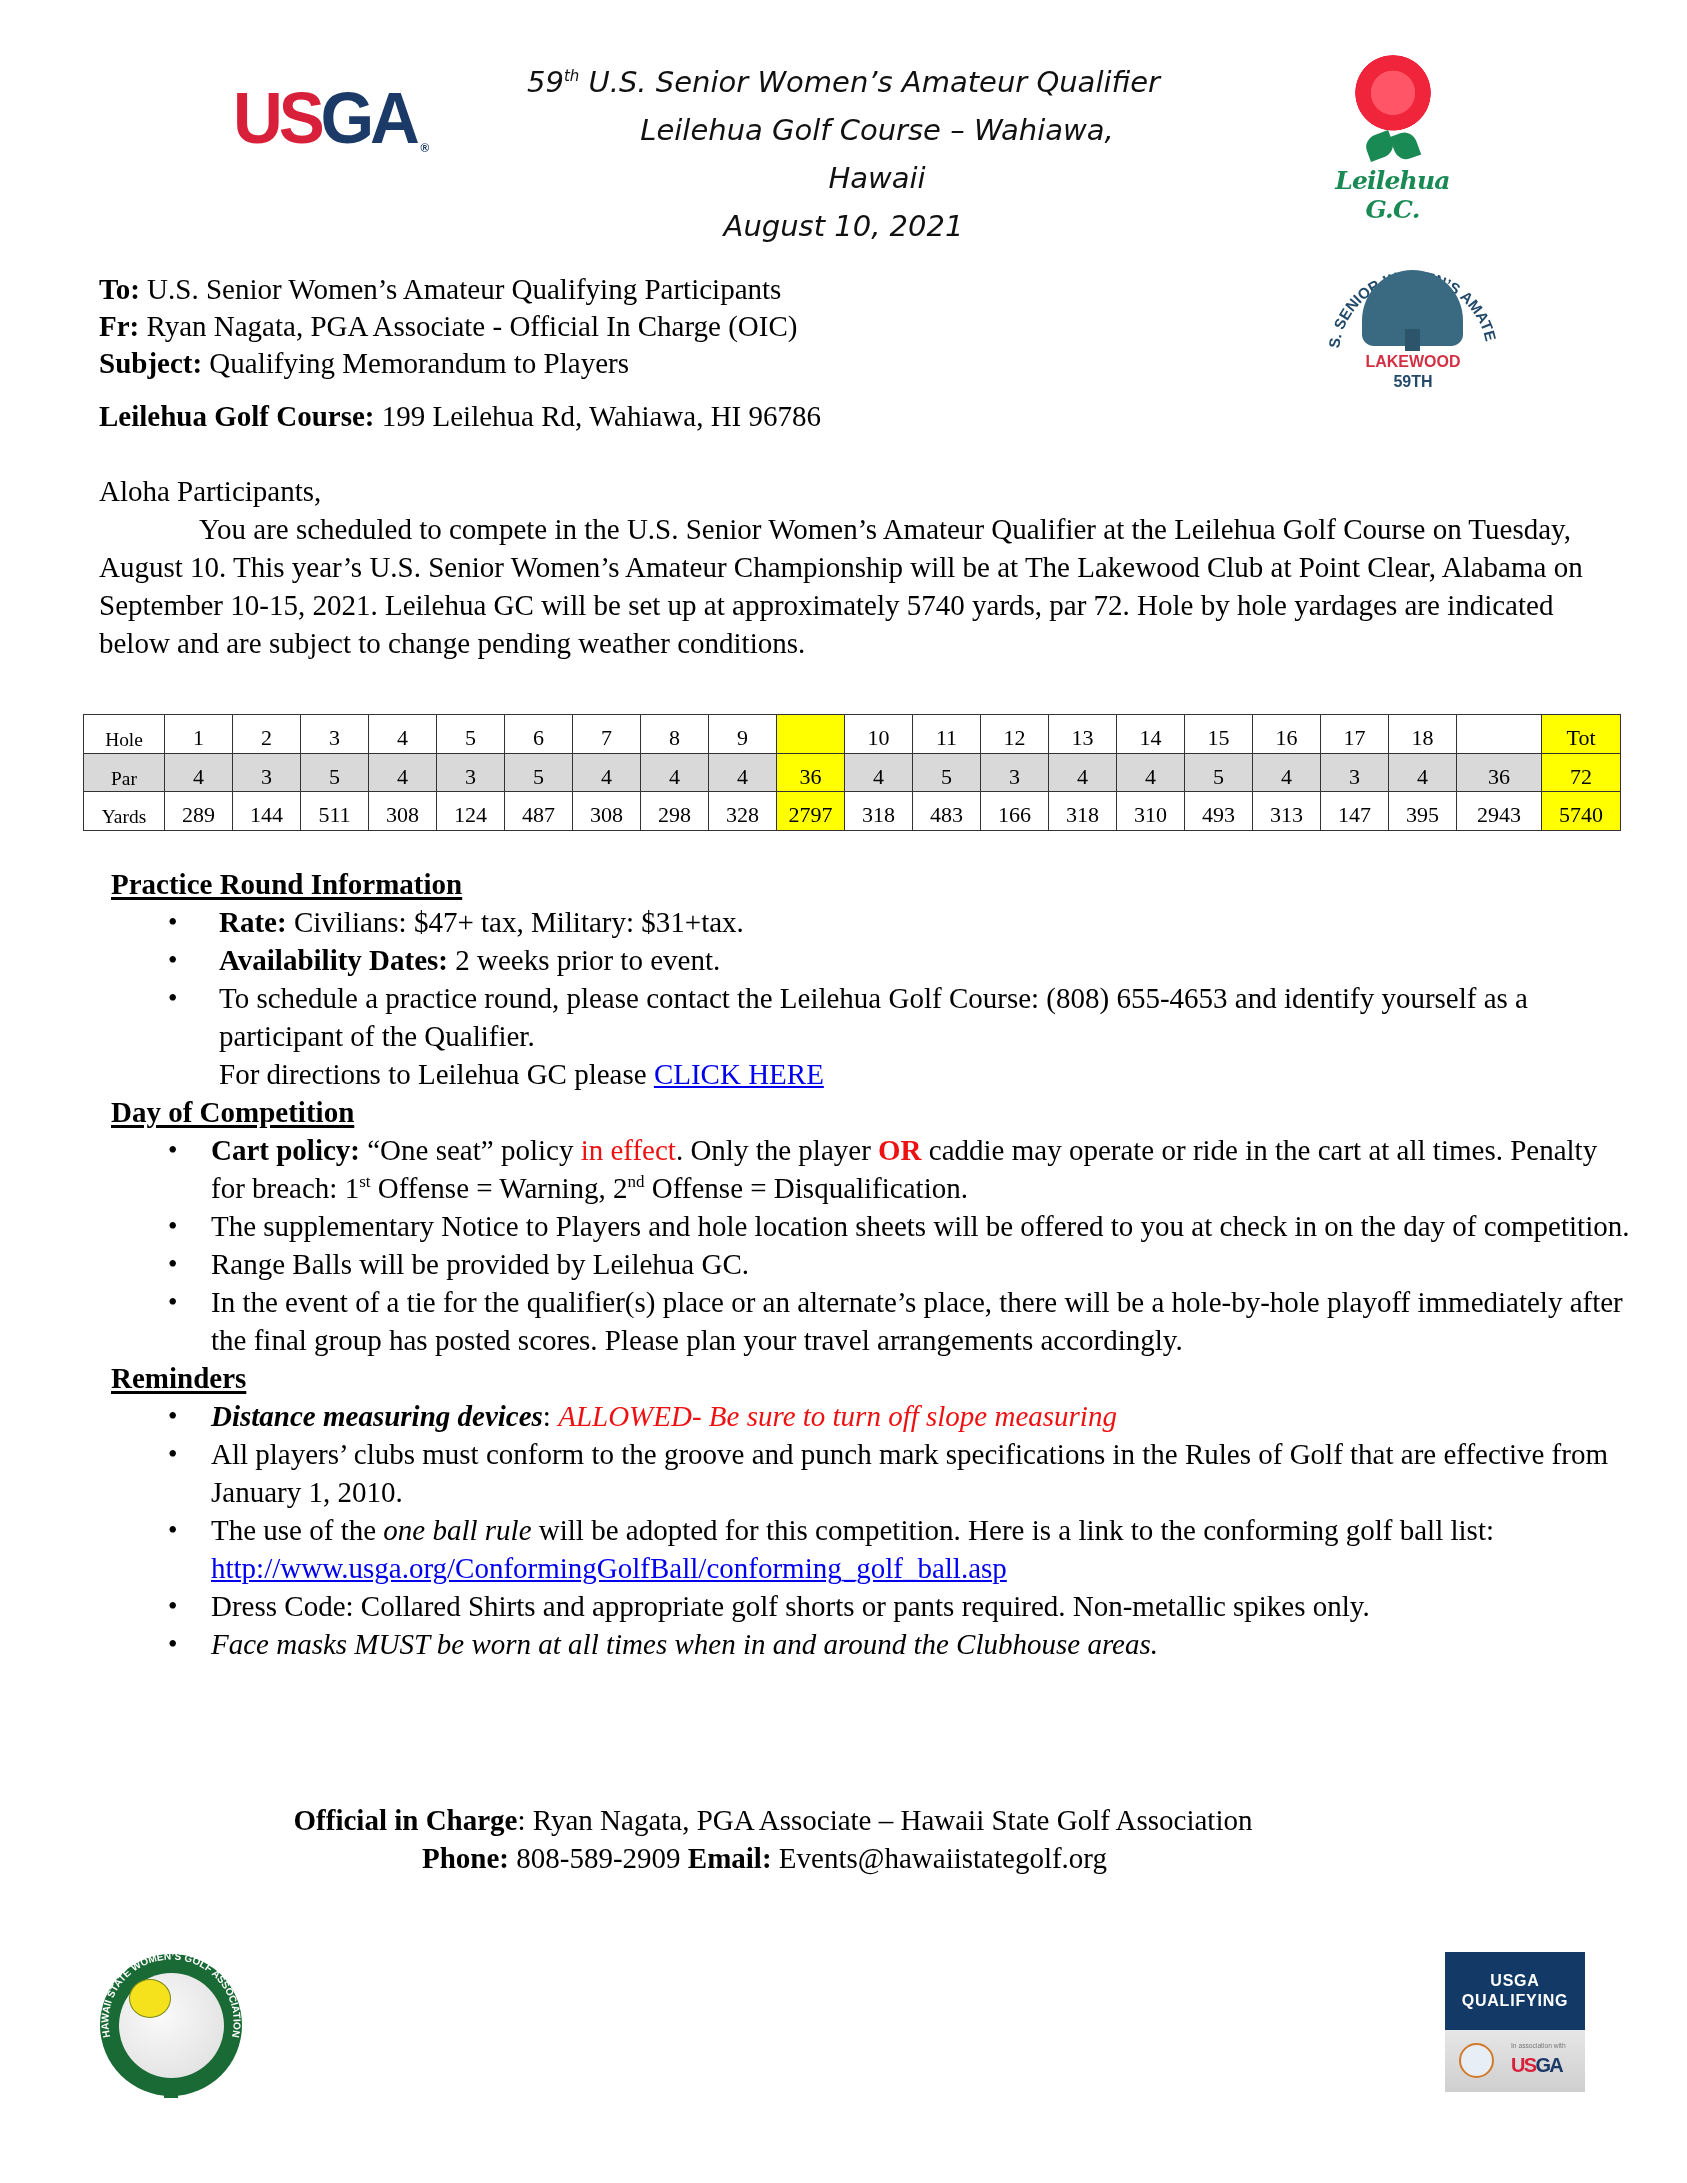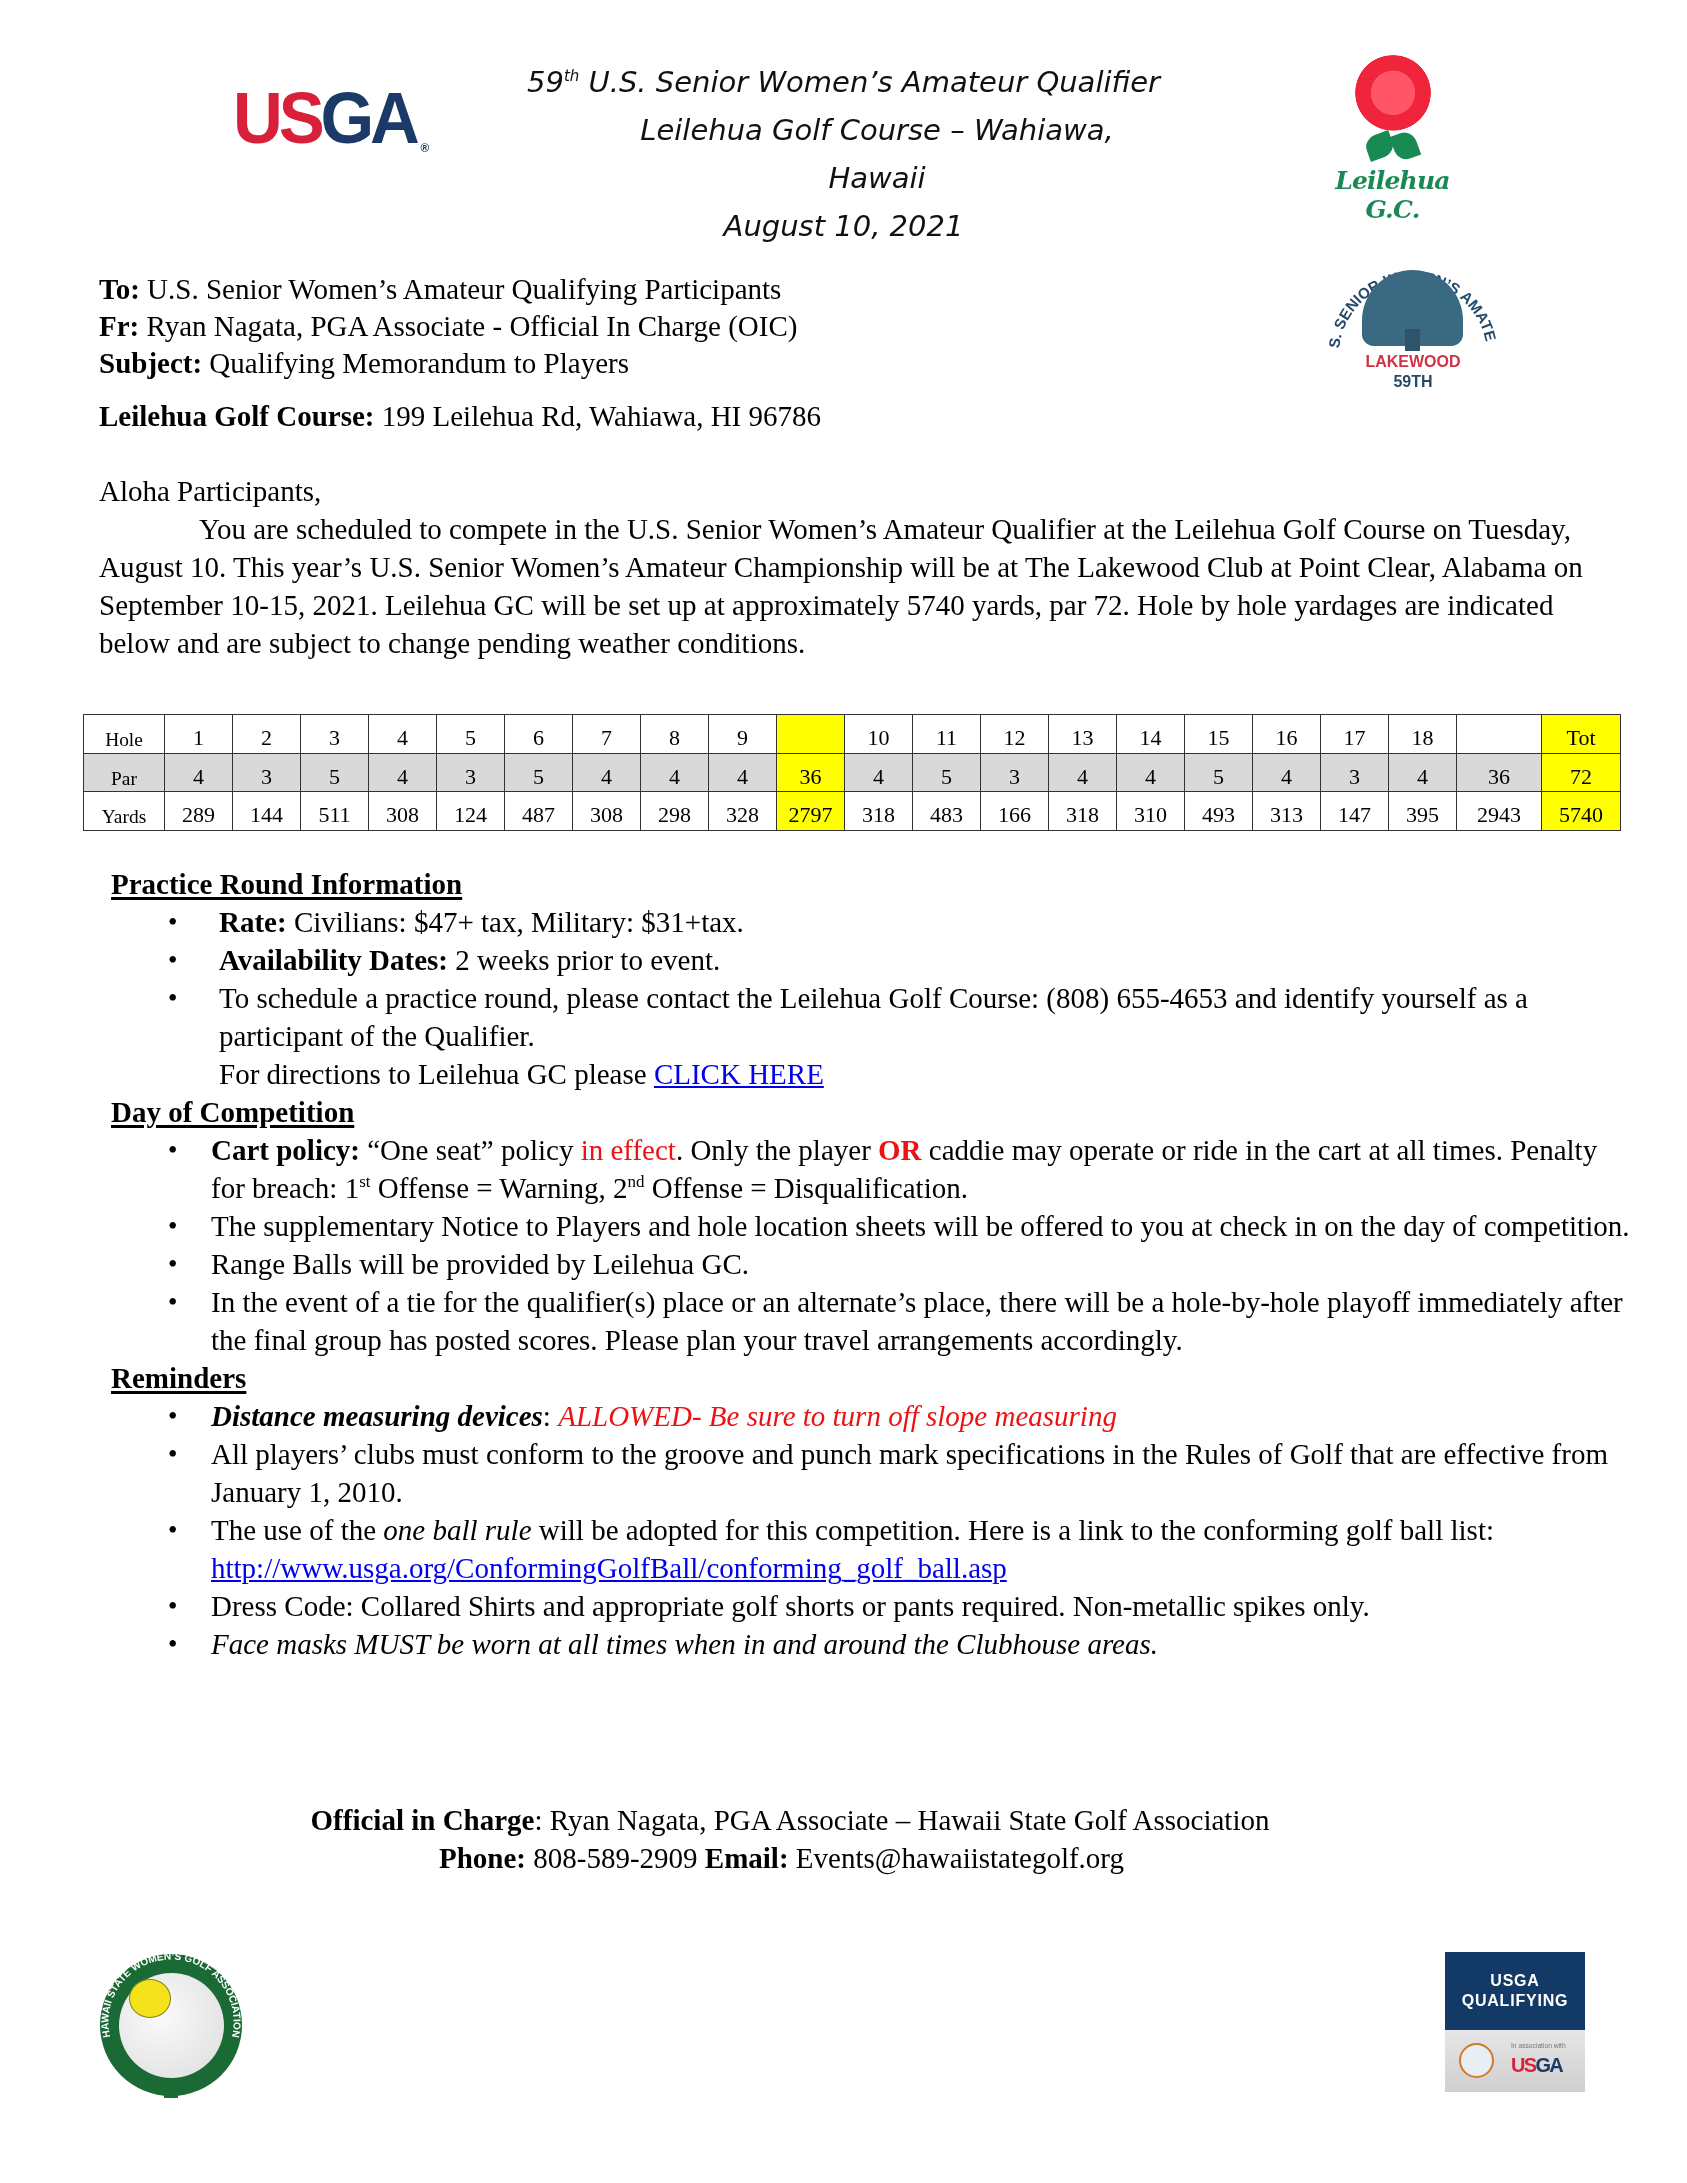--- a/index.html
+++ b/index.html
@@ -61,21 +61,21 @@
   .sections li { position: relative; padding-left: 100px; }
   .sections li::before { content: "\2022"; position: absolute; left: 57px; top: 0; font-size: 27px; }
   .sections ul.pr li { padding-left: 108px; }
   .sections ul.pr li::before { left: 57px; }
   .link { color: #0000ee; text-decoration: underline; text-align: right; }
   .red { color: #ee1111; }
   .red-b { color: #ee1111; font-weight: bold; }
   .it { font-style: italic; }
   .sections sup { font-size: 17px; line-height: 0; }
 
-  .footer-contact { left: 17px; top: 1801px; width: 1529px; text-align: center; font-size: 29px; line-height: 38px; }
+  .footer-contact { left: 0; top: 1801px; width: 1529px; text-align: center; font-size: 29px; line-height: 38px; }
   .footer-contact .l1 { padding-left: 17px; }
 
   
   .hswga { left: 100px; top: 1954px; width: 142px; height: 142px; border-radius: 50%; background: #1a6a35; }
   .hswga .ball { position: absolute; left: 18.6px; top: 18.6px; width: 105px; height: 105px; border-radius: 50%;
                  background: radial-gradient(circle at 40% 40%, #fafafa, #dcdcdc); }
   .hswga .hib { position: absolute; left: 29px; top: 25px; width: 40px; height: 37px; border-radius: 50%; background: #f5e11c; border: 1.7px solid #7a8a1a; }
   .hswga .tee { position: absolute; left: 64px; top: 127px; width: 13.5px; height: 17px; background: #1a6a35; }
 
   .usgaq { left: 1445px; top: 1952px; width: 140px; height: 140px; }

